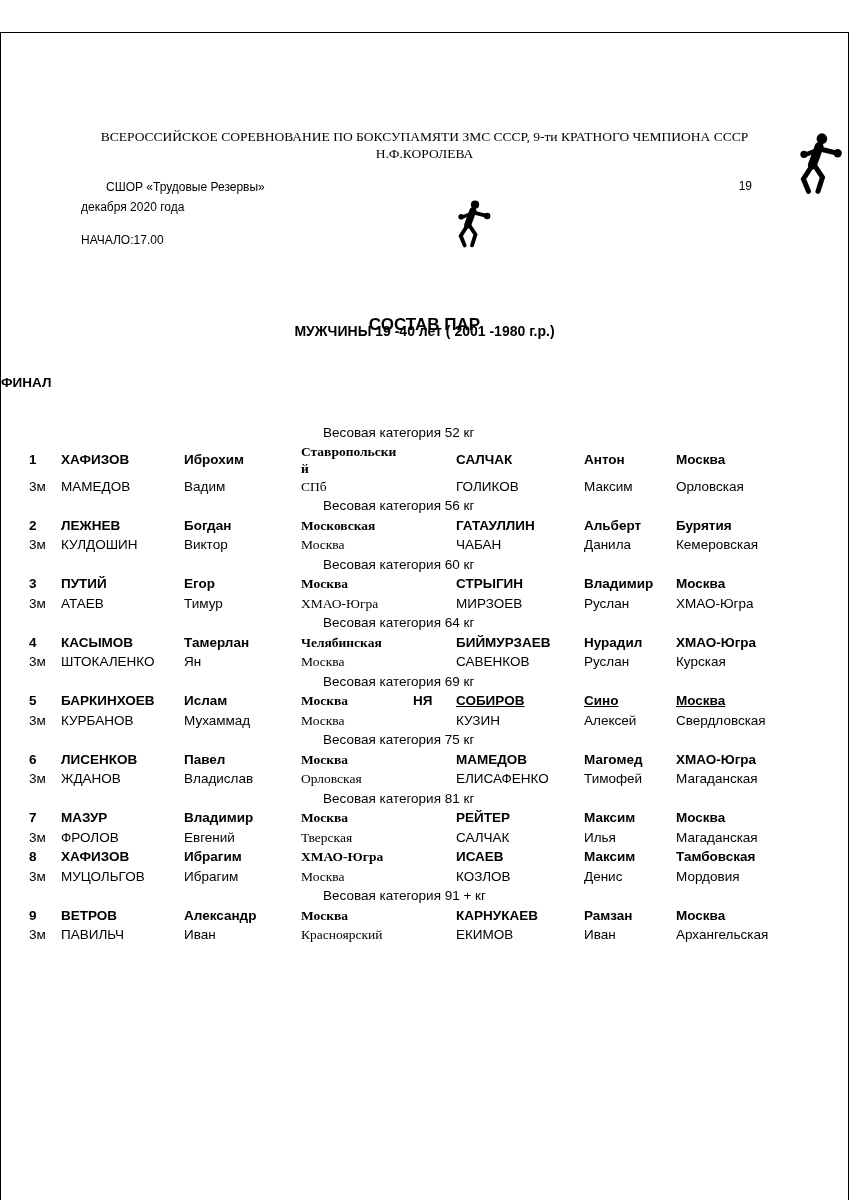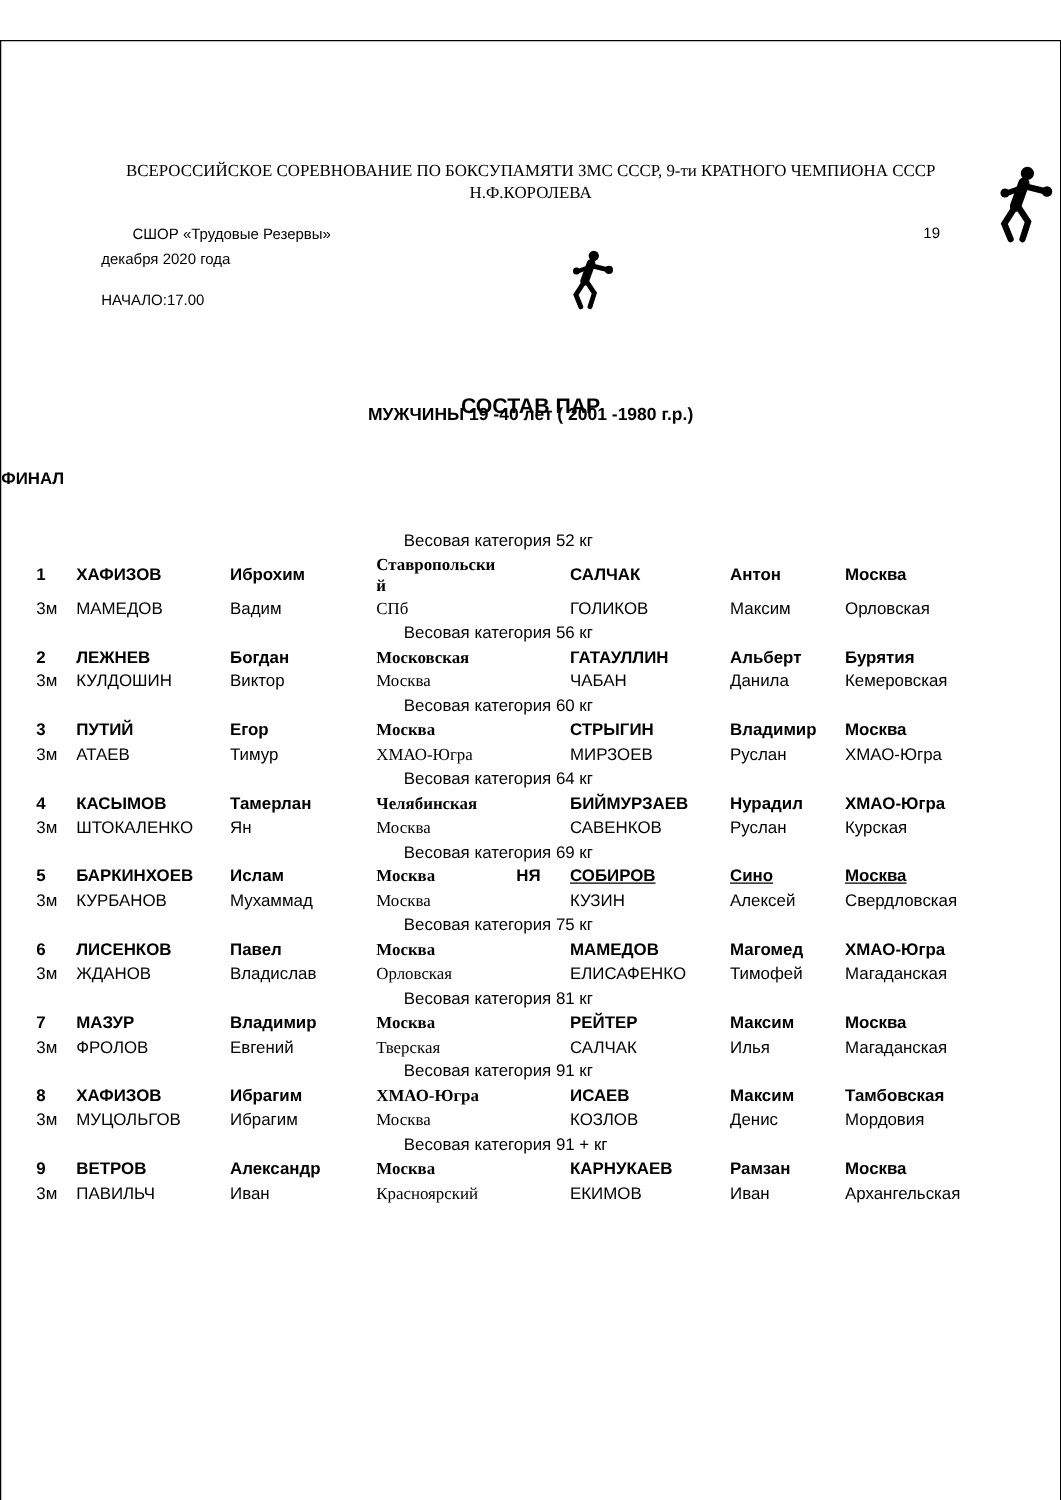--- a/index.html
+++ b/index.html
@@ -245,21 +245,20 @@
       <div class="bout-row">
         <div class="cell c-num">3м</div>
         <div class="cell c-rs">ФРОЛОВ</div>
         <div class="cell c-rn">Евгений</div>
         <div class="cell c-rr">Тверская</div>
         <div class="cell c-note"></div>
         <div class="cell c-bs">САЛЧАК</div>
         <div class="cell c-bn">Илья</div>
         <div class="cell c-br">Магаданская</div>
       </div>
-      <div class="weight-header">Весовая категория 91 кг</div>
       <div class="bout-row bold">
         <div class="cell c-num">8</div>
         <div class="cell c-rs">ХАФИЗОВ</div>
         <div class="cell c-rn">Ибрагим</div>
         <div class="cell c-rr">ХМАО-Югра</div>
         <div class="cell c-note"></div>
         <div class="cell c-bs">ИСАЕВ</div>
         <div class="cell c-bn">Максим</div>
         <div class="cell c-br">Тамбовская</div>
       </div>

